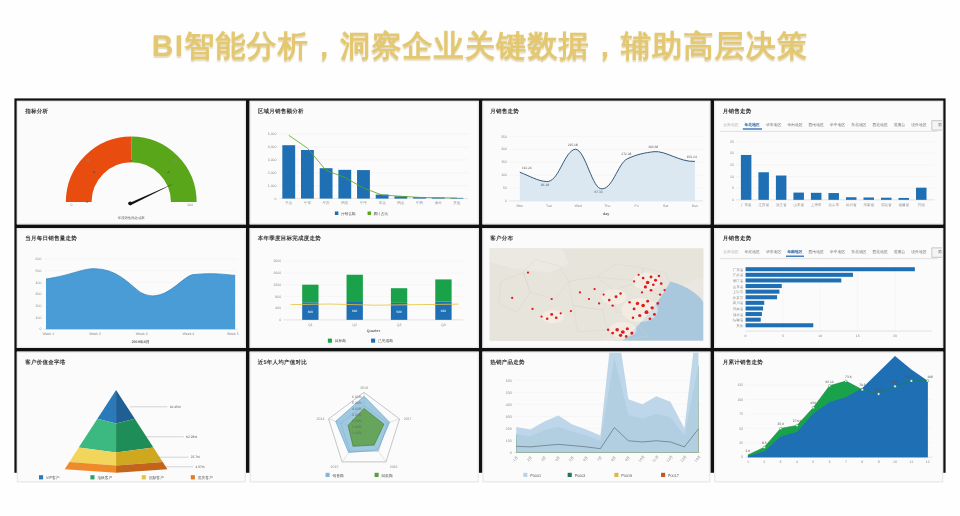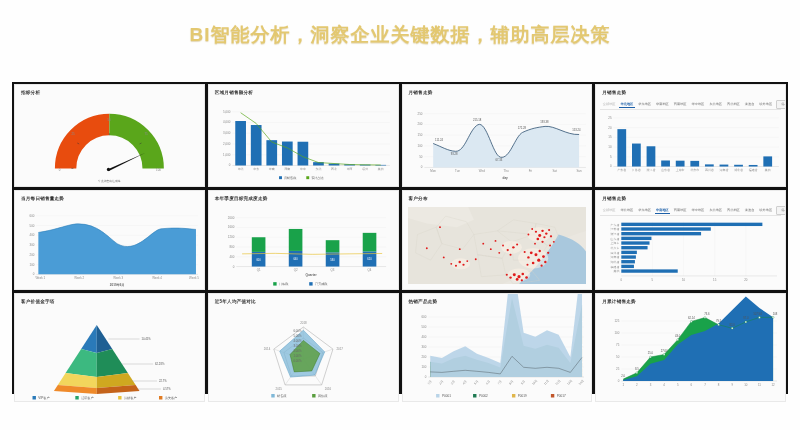--- a/index.html
+++ b/index.html
@@ -8,21 +8,21 @@
     background: #fdfdfd;
     font-family: "Liberation Sans", sans-serif;
     overflow: hidden;
   }
   #root { position: relative; width: 800px; height: 430px; background: #fefefe; }
 
   
   #title {
     position: absolute; left: 0; top: 22px; width: 800px;
     text-align: center;
-    font-size: 19px; font-weight: 700; letter-spacing: 1px;
+    font-size: 25px; font-weight: 700; letter-spacing: 1px;
     color: #e3c871;
     text-shadow: 0 1px 1px rgba(180,150,60,.35);
   }
 
   
   #board {
     position: absolute; left: 12px; top: 82px;
     width: 776px; height: 312px;
     background: #111;
     display: grid;

